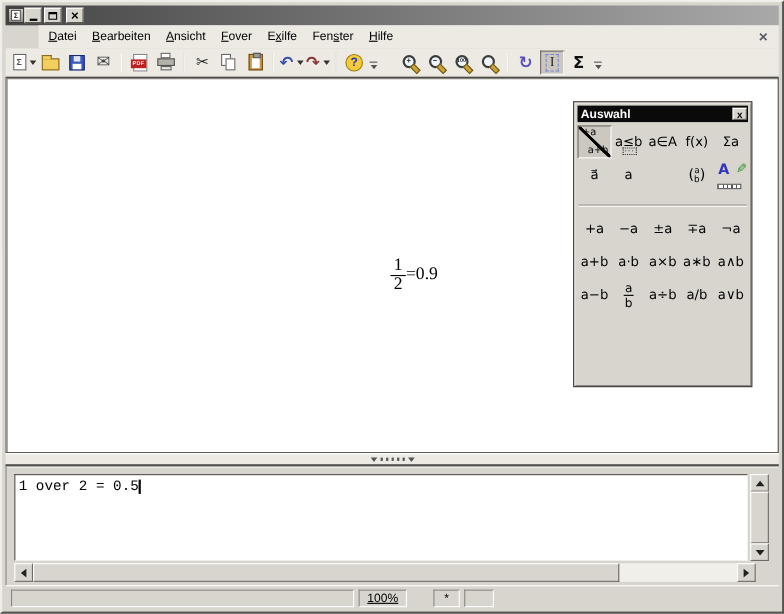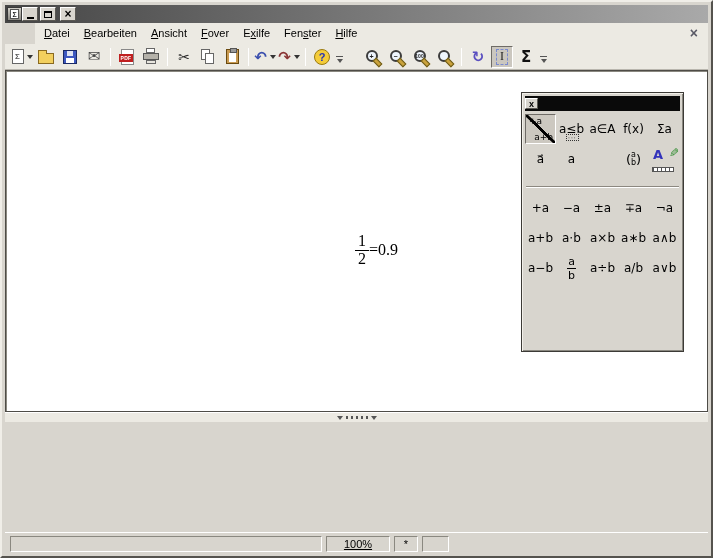--- a/index.html
+++ b/index.html
@@ -190,21 +190,21 @@
   .hscroll .rt{ position:absolute; right:0; top:0; width:17px; height:17px;}
   .hscroll .thumb{ position:absolute; left:17px; top:0; width:533px; height:17px; background:#d8d5ce;
     border:1px solid; border-color:#fff #6e6b66 #6e6b66 #fff;}
 
   
   .statusbar{ position:absolute; left:3px; right:3px; bottom:2px; height:22px; background:#d8d5ce;
     border-top:1px solid #fff;}
   .spanel{ position:absolute; top:3px; height:16px; border:1px solid; border-color:#8a8880 #fff #fff #8a8880;
     display:flex; align-items:center; justify-content:center; font-size:11px;}
   .sp1{ left:5px; width:312px; }
-  .sp2{ left:321px; width:64px;text-decoration:underline; }
+  .sp2{ left:321px; width:44px;text-decoration:underline; }
   .sp3{ left:389px; width:24px; }
   .sp4{ left:417px; width:27px; }
 </style>
 </head>
 <body>
 
 <div class="screen">
 
   <div class="titlebar">
     <span class="app-icon">
@@ -334,20 +334,21 @@
         <span class="num">1</span>
         <span class="bar"></span>
         <span class="den">2</span>
       </span>
       <span>=0.9</span>
     </div>
   </div>
 
   <div class="auswahl">
     <div class="aus-title">
+      <span class="txt">Auswahl</span>
       <span class="aus-close">x</span>
     </div>
 
     <div class="aus-cats">
       <div class="cat-row">
         <span class="cat pressed">
           <span class="cat-unbin">
             <span class="t">+a</span>
             <span class="b">a+b</span>
           </span>
@@ -420,20 +421,43 @@
       <span class="tri"></span>
       <span class="dot"></span>
         <span class="dot"></span>
         <span class="dot"></span>
         <span class="dot"></span>
         <span class="dot"></span>
       <span class="tri"></span>
     </span>
   </div>
 
+  <div class="cmdframe">
+    <div class="cmdtext">
+      <span>1 over 2 = 0.5</span><span class="caret"></span>
+    </div>
+    <div class="vscroll">
+      <span class="sb-btn up">
+          <span class="arr-up"></span>
+        </span>
+      <span class="thumb"></span>
+      <span class="sb-btn dn">
+          <span class="arr-dn"></span>
+        </span>
+    </div>
+    <div class="hscroll">
+      <span class="sb-btn lf">
+          <span class="arr-lf"></span>
+        </span>
+      <span class="thumb"></span>
+      <span class="sb-btn rt">
+          <span class="arr-rt"></span>
+        </span>
+    </div>
+  </div>
 
   <div class="statusbar">
     <span class="spanel sp1"></span>
     <span class="spanel sp2">100%</span>
     <span class="spanel sp3">*</span>
     <span class="spanel sp4"></span>
   </div>
 
 </div>
 

